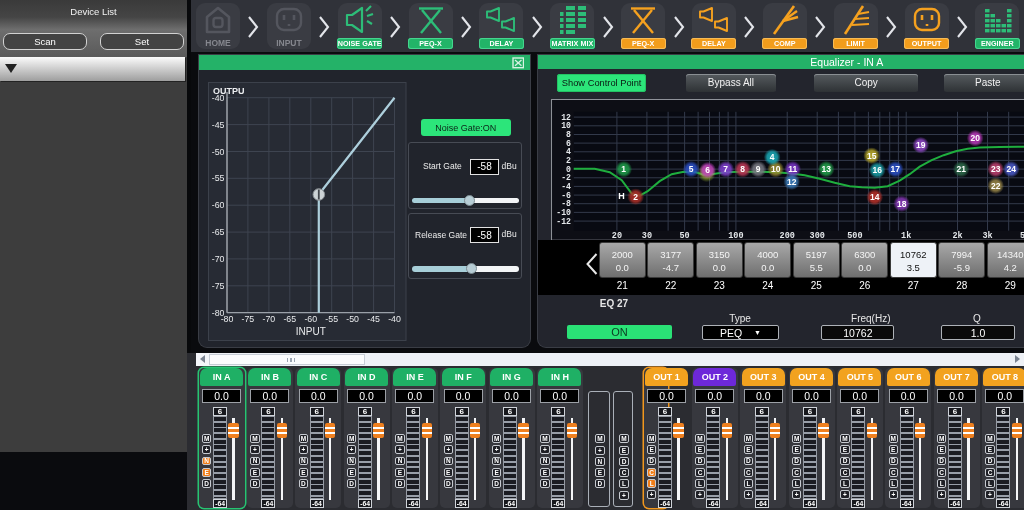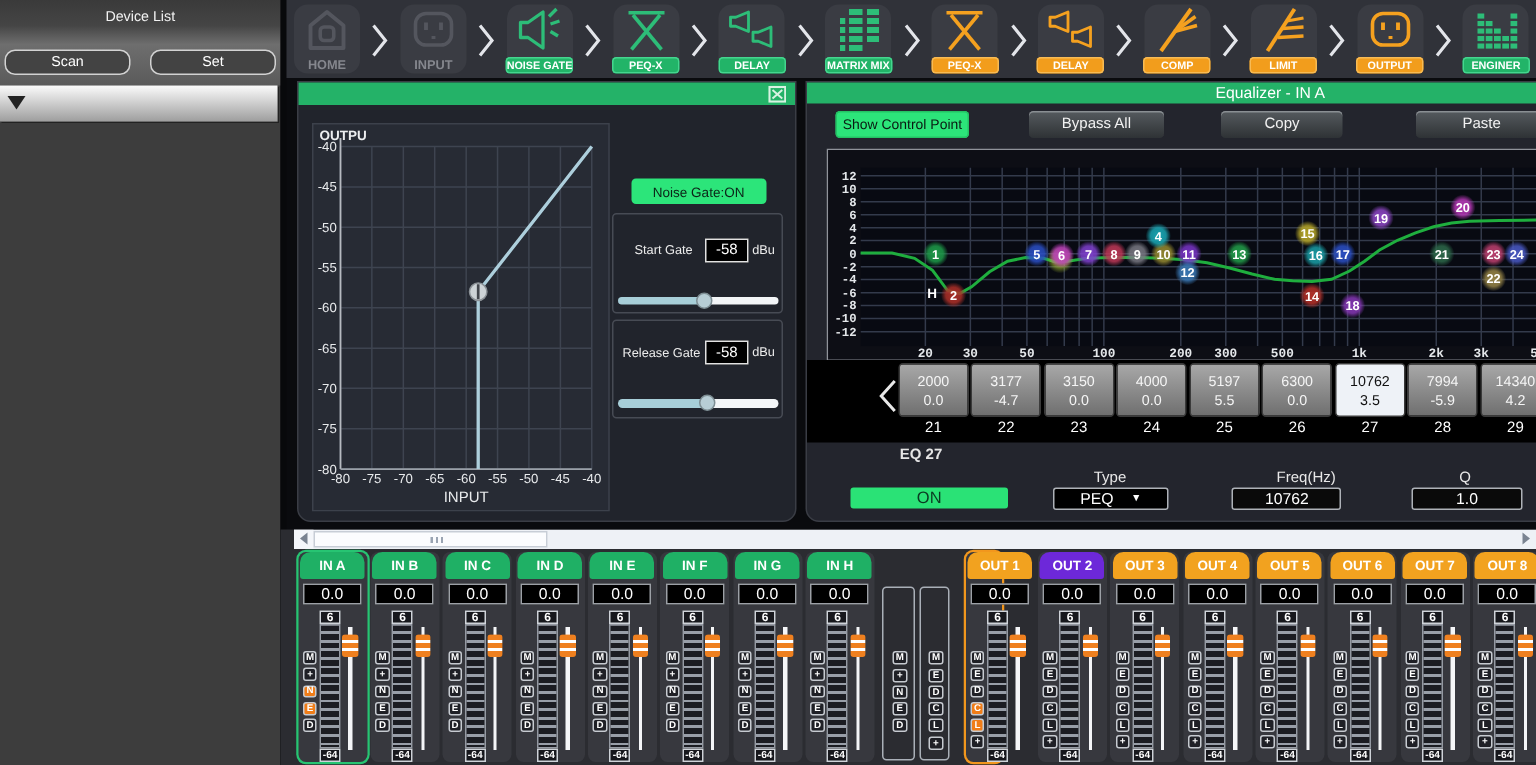--- a/index.html
+++ b/index.html
@@ -1,21 +1,21 @@
 <!DOCTYPE html>
 <html><head><meta charset="utf-8">
 <style>
 html,body{margin:0;padding:0;}
 body{width:1024px;height:510px;overflow:hidden;position:relative;
  font-family:"Liberation Sans",sans-serif;background:#0a0b0e;}
 .abs{position:absolute;}
 .flexc{display:flex;align-items:center;justify-content:center;}
 </style></head><body>
 
-<div class="abs" style="left:0;top:0;width:187px;height:510px;background:#3d3d3d;">
+<div class="abs" style="left:0;top:0;width:187px;height:452px;background:#3d3d3d;">
  <div class="abs" style="left:0;top:0;width:187px;height:57px;background:linear-gradient(#3a3a3a 0%,#454545 30%,#6e6e6e 52%,#5a5a5a 100%);"></div>
  <div class="abs flexc" style="left:0;top:3px;width:187px;height:17px;color:#f2f2f2;font-size:9.5px;">Device List</div>
  <div class="abs flexc" style="left:3px;top:33px;width:82px;height:15px;background:#434343;border:1.5px solid #d2d2d2;border-radius:7px;color:#fff;font-size:9.5px;">Scan</div>
  <div class="abs flexc" style="left:100px;top:33px;width:82px;height:15px;background:#434343;border:1.5px solid #d2d2d2;border-radius:7px;color:#fff;font-size:9.5px;">Set</div>
  <div class="abs" style="left:0;top:57px;width:185px;height:24px;background:linear-gradient(#fbfbfb,#9e9e9e);box-shadow:1px 1px 0 #222;">
    <div class="abs" style="left:5px;top:7px;width:0;height:0;border-left:6px solid transparent;border-right:6px solid transparent;border-top:9px solid #222;"></div>
  </div>
 </div>
 <div class="abs" style="left:187px;top:0;width:4px;height:510px;background:#08090b;"></div>
 <div class="abs" style="left:191px;top:0;width:833px;height:51.5px;background:#303239;"></div>
@@ -241,21 +241,21 @@
  <div class="abs" style="left:212.5px;top:211px;width:107px;height:5.6px;border-radius:3px;background:linear-gradient(90deg,#a7ced8 0,#a7ced8 59px,#f3f5f7 59px);"></div>
  <div class="abs" style="left:266.5px;top:208.2px;width:11px;height:11px;border-radius:50%;background:#b7cdd5;border:1px solid #7d8d93;box-sizing:border-box;"></div>
 </div>
 
 <div class="abs" style="left:537.8px;top:55.3px;width:618px;height:291.7px;background:#23252d;
  border-radius:0 0 8px 8px;box-shadow:0 0 0 1px #3a3d45;">
  <div class="abs" style="left:0;top:0;width:618px;height:13.5px;background:#24b268;"></div>
  <div class="abs flexc" style="left:0;top:0;width:618px;height:13.5px;color:#fff;font-size:10.5px;">Equalizer - IN A</div>
  <div class="abs flexc" style="left:19.2px;top:18.7px;width:89.3px;height:18px;background:#2ce57a;border-radius:3px;box-shadow:inset 0 0 0 1px #24c364;color:#0a1a12;font-size:9.3px;">Show Control Point</div>
  <div class="abs flexc" style="left:148.4px;top:18.7px;width:89.5px;height:18px;background:linear-gradient(#565b5f,#2e3235);border-radius:3px;box-shadow:inset 0 1px 0 #8a8f93;color:#f2f2f2;font-size:10px;">Bypass All</div>
- <div class="abs flexc" style="left:276.4px;top:18.7px;width:81px;height:18px;background:linear-gradient(#565b5f,#2e3235);border-radius:3px;box-shadow:inset 0 1px 0 #8a8f93;color:#f2f2f2;font-size:10px;">Copy</div>
+ <div class="abs flexc" style="left:276.4px;top:18.7px;width:104px;height:18px;background:linear-gradient(#565b5f,#2e3235);border-radius:3px;box-shadow:inset 0 1px 0 #8a8f93;color:#f2f2f2;font-size:10px;">Copy</div>
  <div class="abs flexc" style="left:405.8px;top:18.7px;width:88.4px;height:18px;background:linear-gradient(#565b5f,#2e3235);border-radius:3px;box-shadow:inset 0 1px 0 #8a8f93;color:#f2f2f2;font-size:10px;">Paste</div>
 <svg class="abs" style="left:13.5px;top:43.5px;" width="580" height="141.7" viewBox="0 0 580 141.7">
       <rect x="0.5" y="0.5" width="579" height="140.7" fill="#0d0e15" stroke="#90939a" stroke-width="1"></rect>
       <rect x="22.8" y="12.8" width="556.7" height="118.9" fill="#080a12"></rect>
       <line x1="65.9" y1="12.8" x2="65.9" y2="131.7" stroke="#333a4b" stroke-width="1"></line>
       <line x1="95.9" y1="12.8" x2="95.9" y2="131.7" stroke="#333a4b" stroke-width="1"></line>
       <line x1="117.1" y1="12.8" x2="117.1" y2="131.7" stroke="#333a4b" stroke-width="1"></line>
       <line x1="133.6" y1="12.8" x2="133.6" y2="131.7" stroke="#333a4b" stroke-width="1"></line>
       <line x1="147.1" y1="12.8" x2="147.1" y2="131.7" stroke="#333a4b" stroke-width="1"></line>
       <line x1="158.5" y1="12.8" x2="158.5" y2="131.7" stroke="#333a4b" stroke-width="1"></line>

